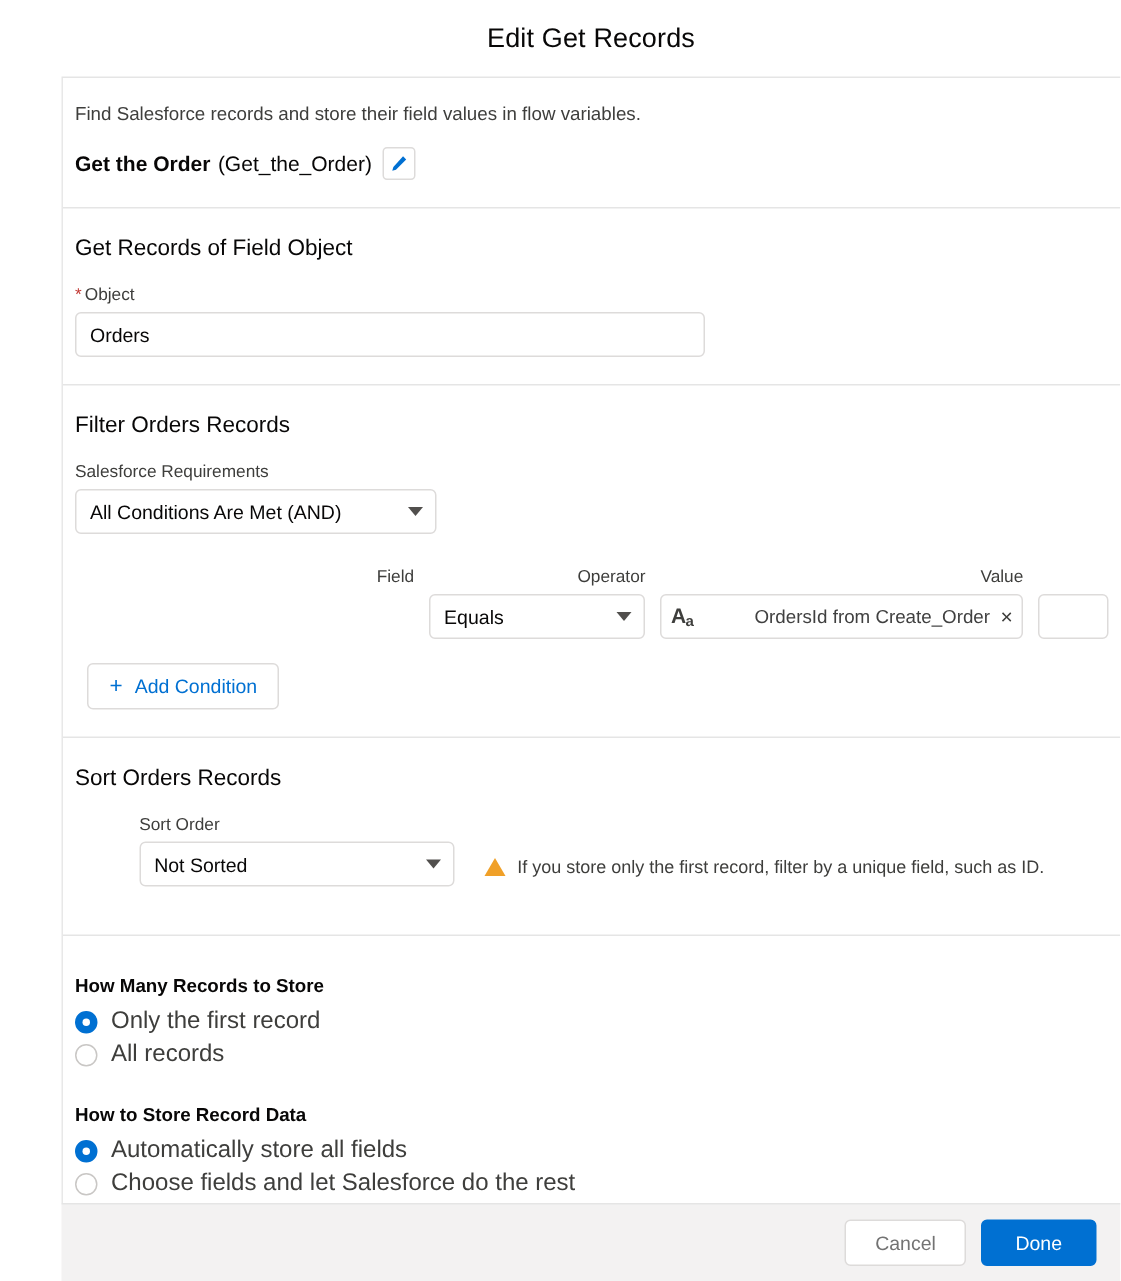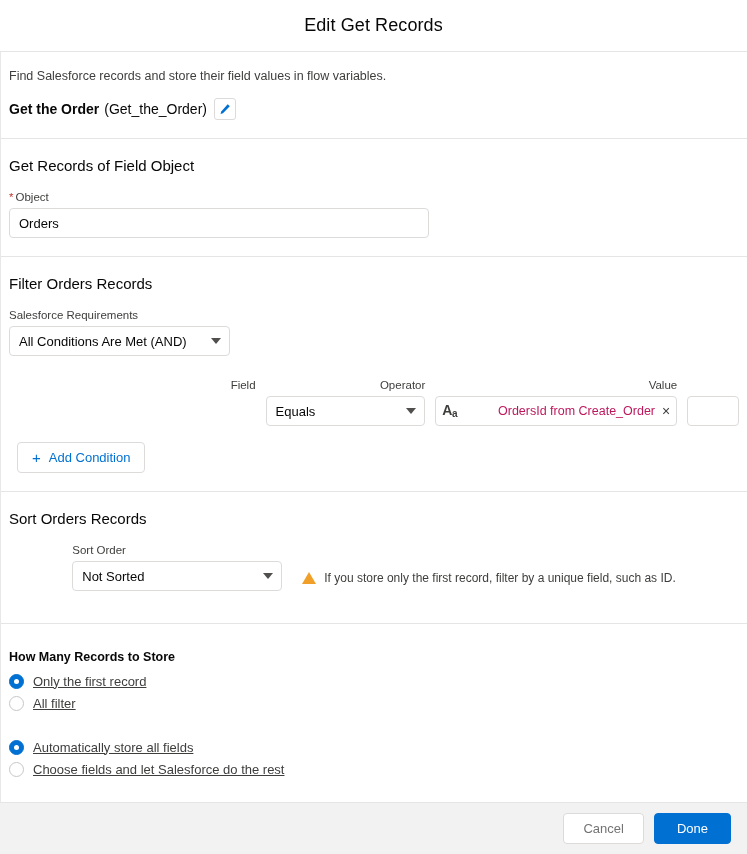--- a/index.html
+++ b/index.html
@@ -8,21 +8,21 @@
     width: 747px; height: 854px;
     background: #ffffff;
     font-family: "Liberation Sans", sans-serif;
     color: #080707;
     overflow: hidden;
   }
   .modal {
     position: relative;
     width: 747px; height: 854px;
     background: #ffffff;
-    display: flex; flex-direction: column;
+    display: flex; flex-direction: column; padding-left: 41px;
   }
 
   
   .modal-header {
     height: 52px;
     flex: 0 0 52px;
     display: flex; align-items: center; justify-content: center;
     border-bottom: 1px solid #e5e5e5;
     background: #fff;
   }
@@ -111,21 +111,21 @@
     border-left: 5px solid transparent;
     border-right: 5px solid transparent;
     border-top: 6px solid #514f4d;
     margin-left: 8px;
   }
 
   
   .object-input { width: 420px; }
 
   
-  .cond-select { width: 221px; }
+  .cond-select { width: 241px; }
 
   .cond-row {
     display: flex;
     margin: 22px 0 0 35px;
     gap: 10px;
     text-align: right;
   }
   .col-field { width: 245px; }
   .col-op    { width: 185px; }
   .col-val   { width: 243px; }
@@ -148,21 +148,21 @@
   .aa-icon {
     display: inline-block;
     font-size: 14px;
     font-weight: 600;
     color: #3e3e3c;
     line-height: 1;
     margin-right: 6px;
     letter-spacing: -.5px;
   }
   .aa-icon .small { font-size: 10px; vertical-align: -2px; }
-  .pill-text { color: #be185d; margin-left: 35px; }
+  .pill-text { color: #404040; margin-left: 35px; }
   .pill-x {
     margin-left: 7px;
     font-size: 14px;
     color: #3e3e3c;
     line-height: 1;
     cursor: pointer;
     font-weight: 400;
   }
 
   .btn-outline {
@@ -224,21 +224,21 @@
     background: #0070d2;
   }
   .radio.checked::after {
     content: "";
     position: absolute;
     left: 4px; top: 4px;
     width: 5px; height: 5px;
     border-radius: 50%;
     background: #fff;
   }
-  .radio-label { font-size: 13px; color: #3e3e3c; text-decoration: underline; }
+  .radio-label { font-size: 16px; color: #3e3e3c; }
 
   
   .modal-footer {
     flex: 0 0 52px;
     height: 52px;
     background: #f3f2f2;
     border-top: 1px solid #e5e5e5;
     display: flex; align-items: center; justify-content: flex-end;
     padding-right: 16px;
     gap: 10px;
@@ -362,25 +362,26 @@
     <div class="divider"></div>
 
     <div class="radio-group" style="margin-top:26px">
       <div class="rg-title">How Many Records to Store</div>
       <div class="radio-item">
         <span class="radio checked"></span>
         <span class="radio-label">Only the first record</span>
       </div>
       <div class="radio-item">
         <span class="radio"></span>
-        <span class="radio-label">All filter</span>
+        <span class="radio-label">All records</span>
       </div>
     </div>
 
     <div class="radio-group" style="margin-top:22px">
+      <div class="rg-title">How to Store Record Data</div>
       <div class="radio-item">
         <span class="radio checked"></span>
         <span class="radio-label">Automatically store all fields</span>
       </div>
       <div class="radio-item">
         <span class="radio"></span>
         <span class="radio-label">Choose fields and let Salesforce do the rest</span>
       </div>
       <div class="radio-item">
         

